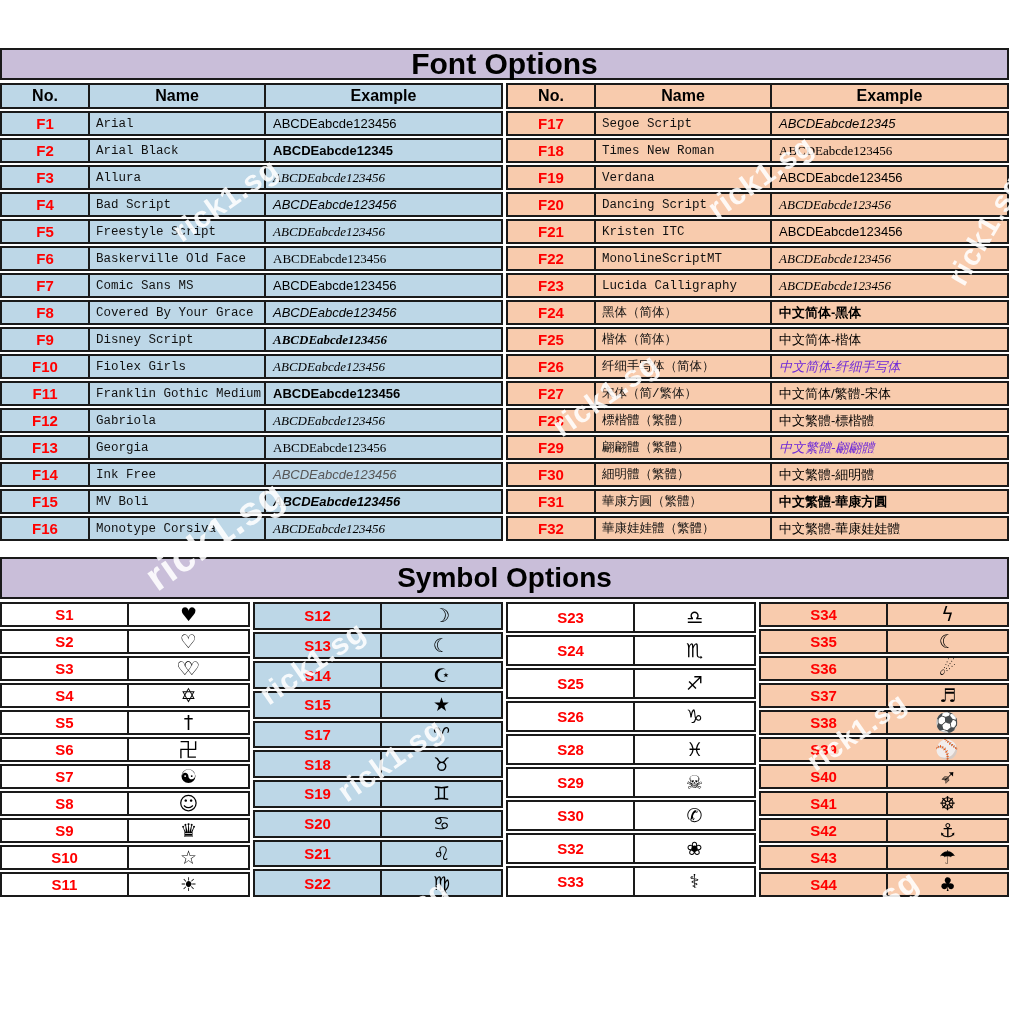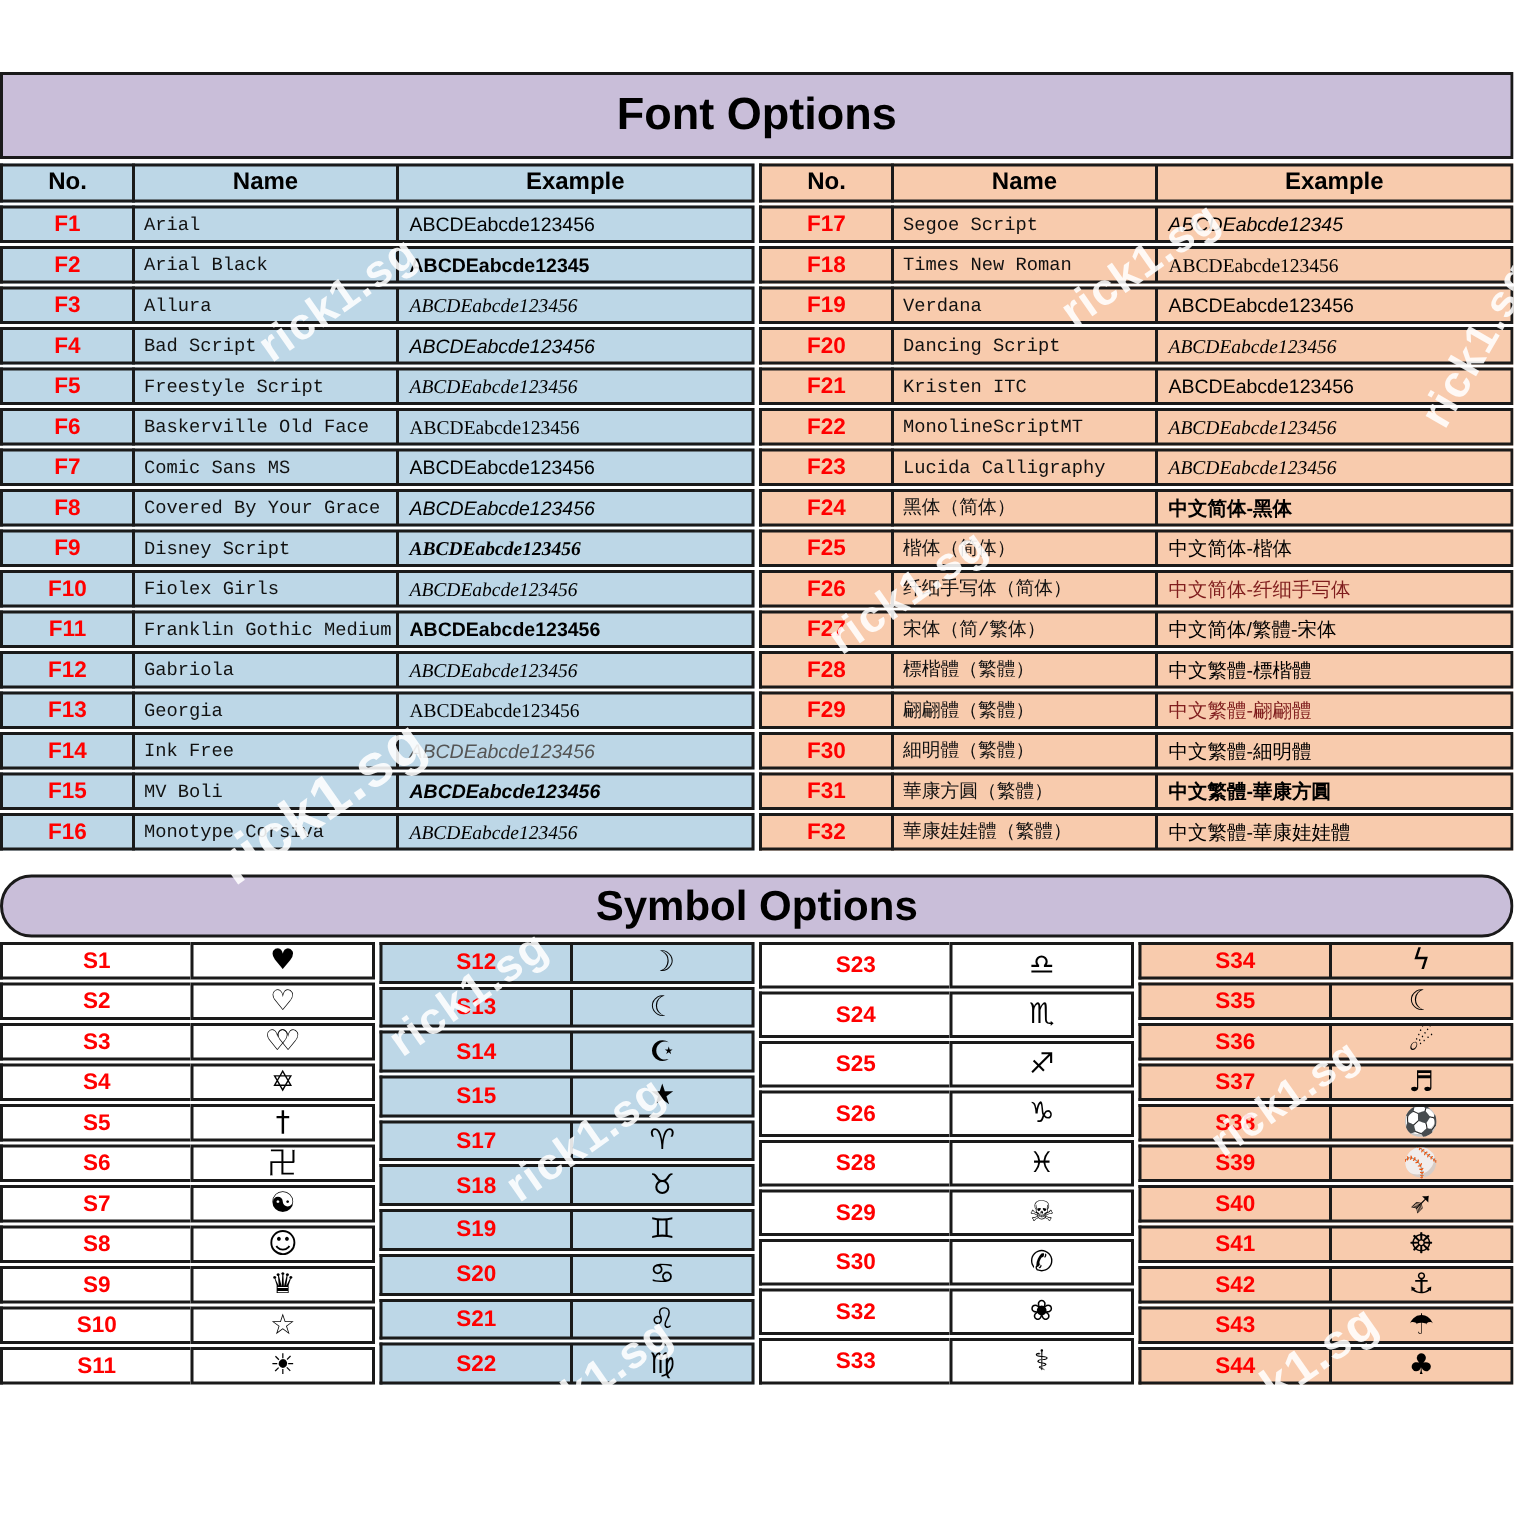--- a/index.html
+++ b/index.html
@@ -17,22 +17,22 @@
     position:relative;overflow:hidden;
   }
   .page{position:relative;width:1009px;height:1009px;}
 
   .section-header{
     background:var(--header-bg);
     border:2px solid var(--border);
     display:flex;align-items:center;justify-content:center;
     font-weight:bold;
   }
-  .font-header{margin-top:48px;height:58px;font-size:30px;}
-  .symbol-header{margin-top:14px;height:42px;font-size:28px;border-radius:21px;}
+  .font-header{margin-top:48px;height:32px;font-size:30px;}
+  .symbol-header{margin-top:14px;height:42px;font-size:28px;}
 
   .font-tables{display:flex;gap:3px;margin-top:1px;}
   table{border-collapse:separate;border-spacing:0 2px;table-layout:fixed;}
   .font-table{width:503px;}
   .font-table col.c-no{width:88px;}
   .font-table col.c-name{width:176px;}
   .font-table col.c-ex{width:239px;}
   th,td{
     border-top:2px solid var(--border);
     border-bottom:2px solid var(--border);
@@ -58,21 +58,21 @@
   .ex-serif-lg{font-family:"Liberation Serif",serif;font-size:20px;}
   .ex-it{font-family:"Liberation Serif",serif;font-style:italic;font-size:16px;}
   .ex-it-sm{font-family:"Liberation Serif",serif;font-style:italic;font-size:14px;}
   .ex-it-lg{font-family:"Liberation Serif",serif;font-style:italic;font-size:19px;}
   .ex-it-bold{font-family:"Liberation Serif",serif;font-style:italic;font-weight:bold;font-size:17px;}
   .ex-hand-sm{font-style:italic;font-size:13px;}
   .ex-hand-lg{font-style:italic;font-size:19px;}
   .ex-hand-gray{font-style:italic;font-size:17px;color:#555;}
   .ex-cjk{font-size:17px;}
   .ex-cjk-bold{font-size:18px;font-weight:bold;}
-  .ex-cjk-light{font-size:16px;color:#7f1d1d;}
+  .ex-cjk-light{font-size:16px;color:#6d28d9;font-style:italic;}
 
   .symbol-tables{display:flex;gap:3px;margin-top:1px;}
   .sym-table{width:250px;}
   .sym-table col.c-no{width:127px;}
   .sym-table col.c-glyph{width:123px;}
   .sym-table td{height:22px;text-align:center;}
   .sym-table td.no{font-size:15px;}
   .sym-table td.glyph{font-size:19px;line-height:1;font-family:"DejaVu Sans",sans-serif;}
   .g-white td{background:#fff;}
   .g-blue td{background:var(--blue-bg);margin-left:40px;}

